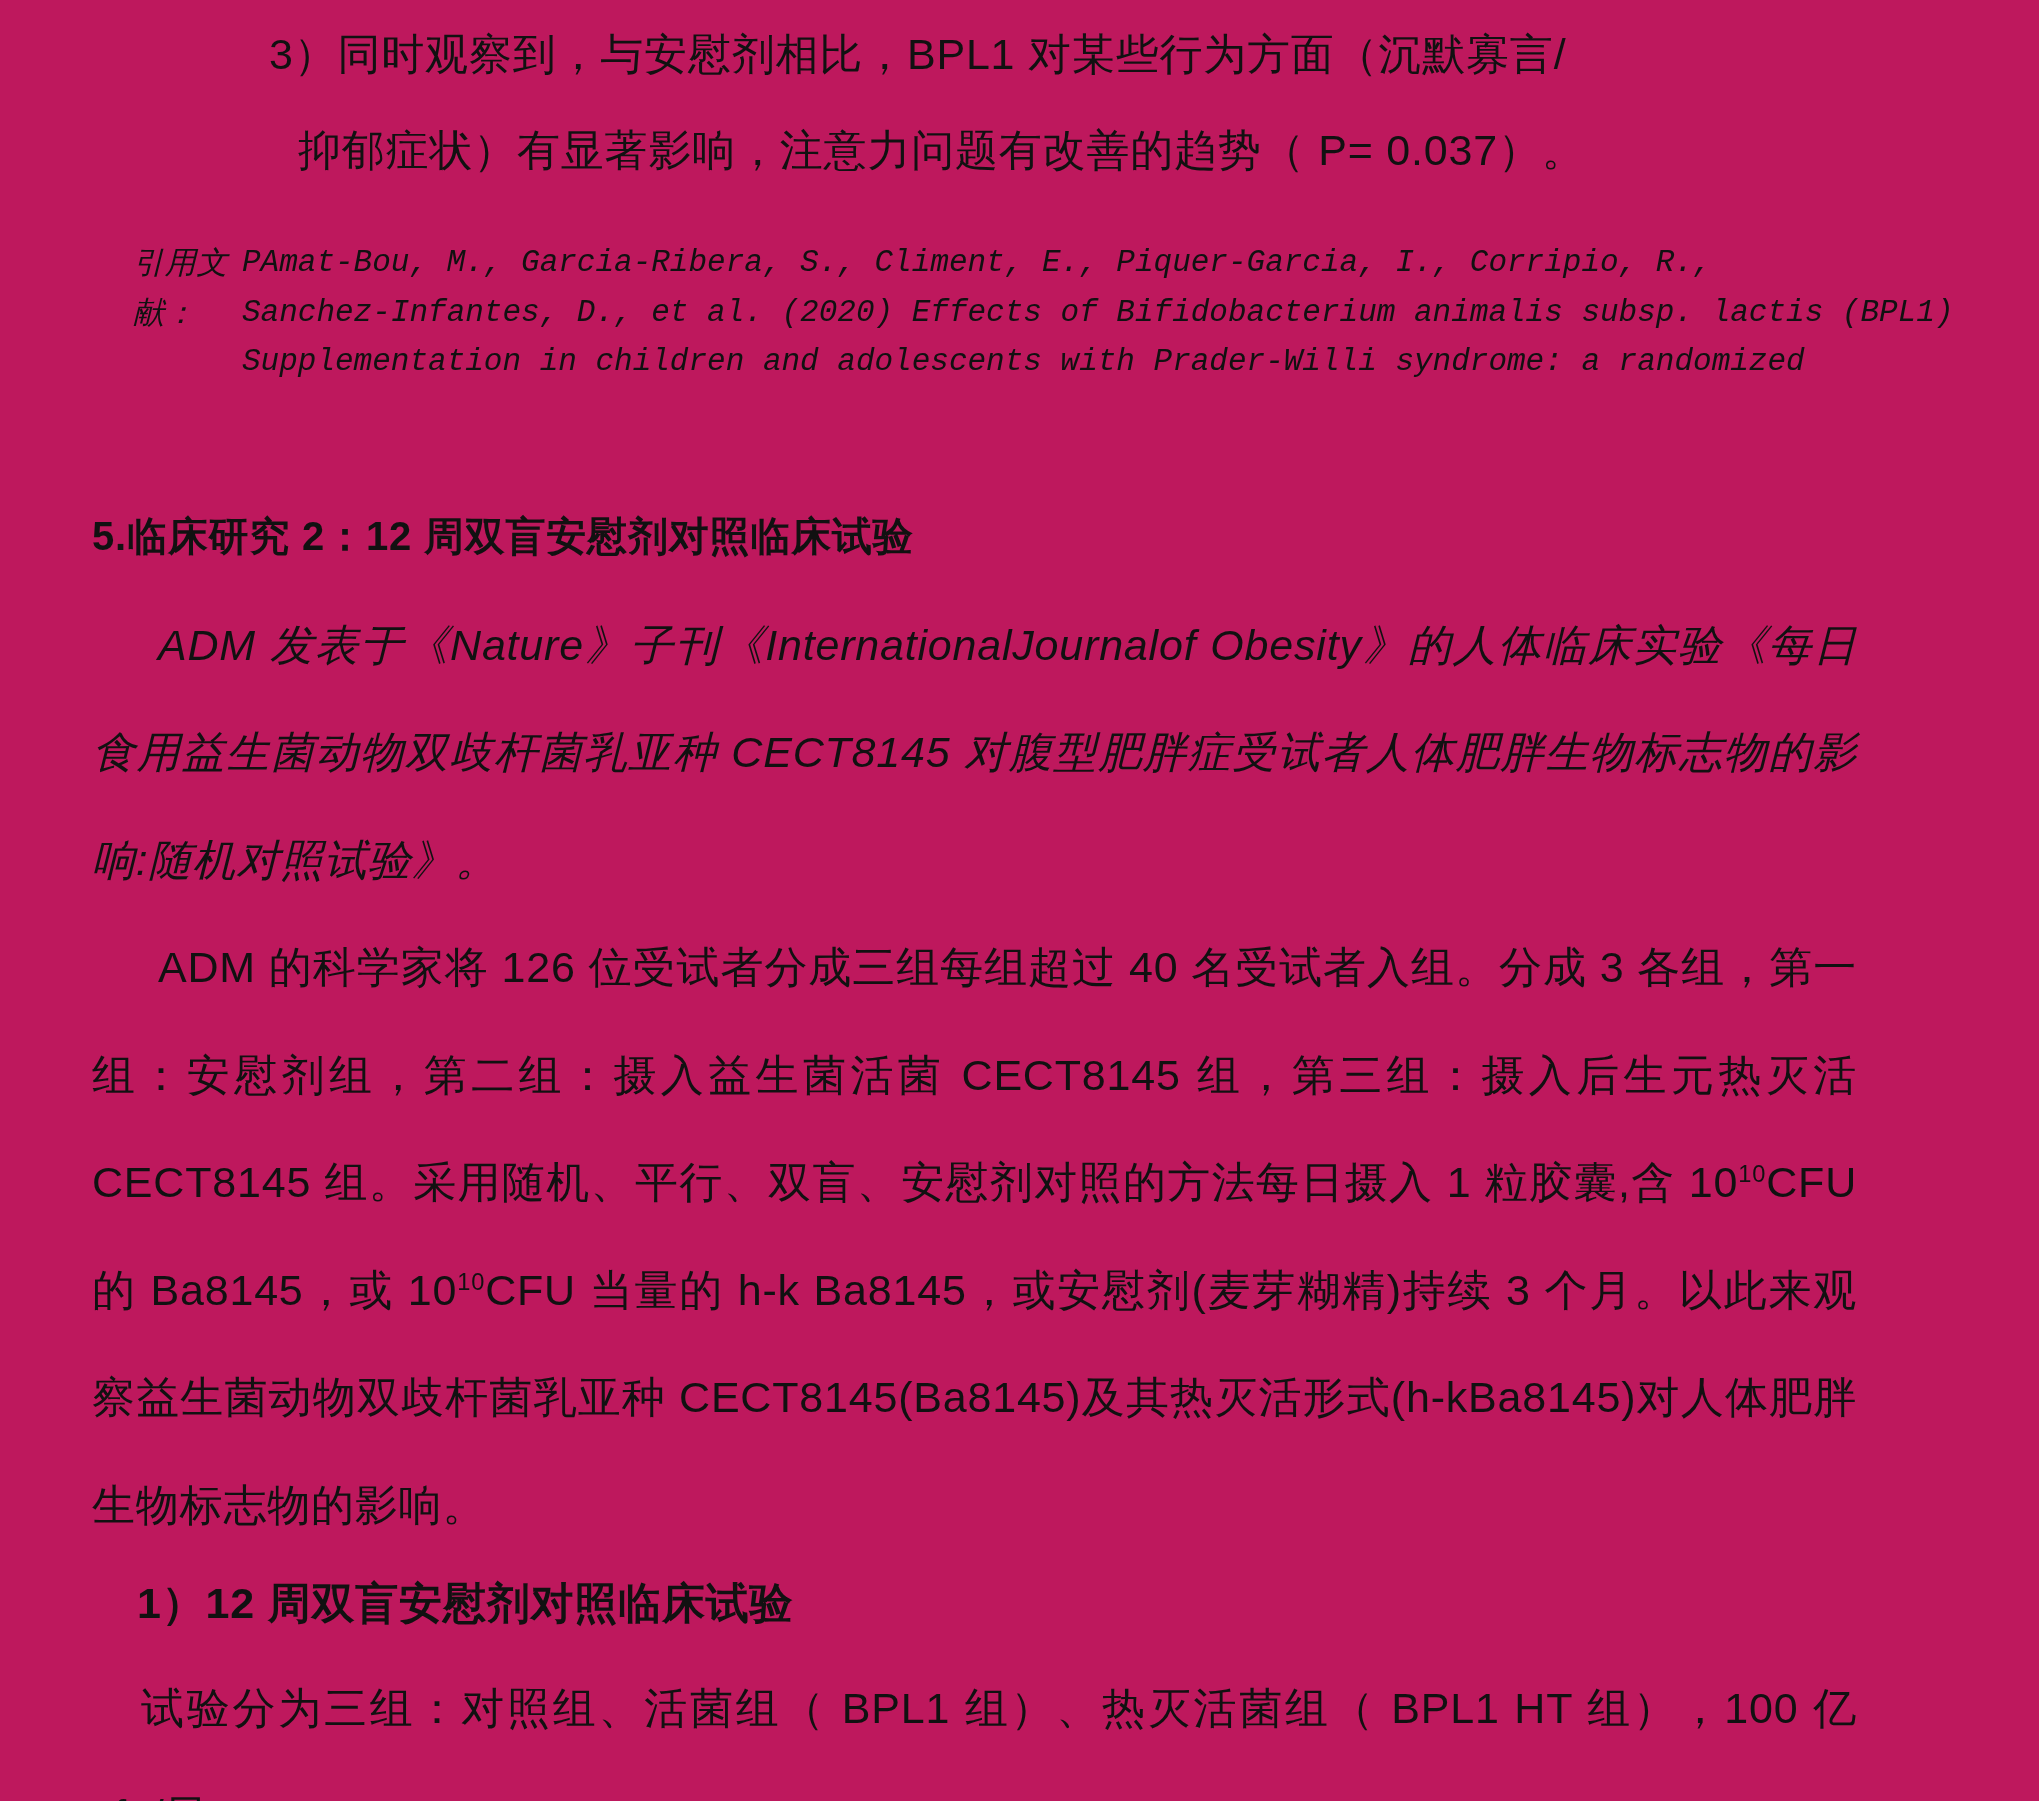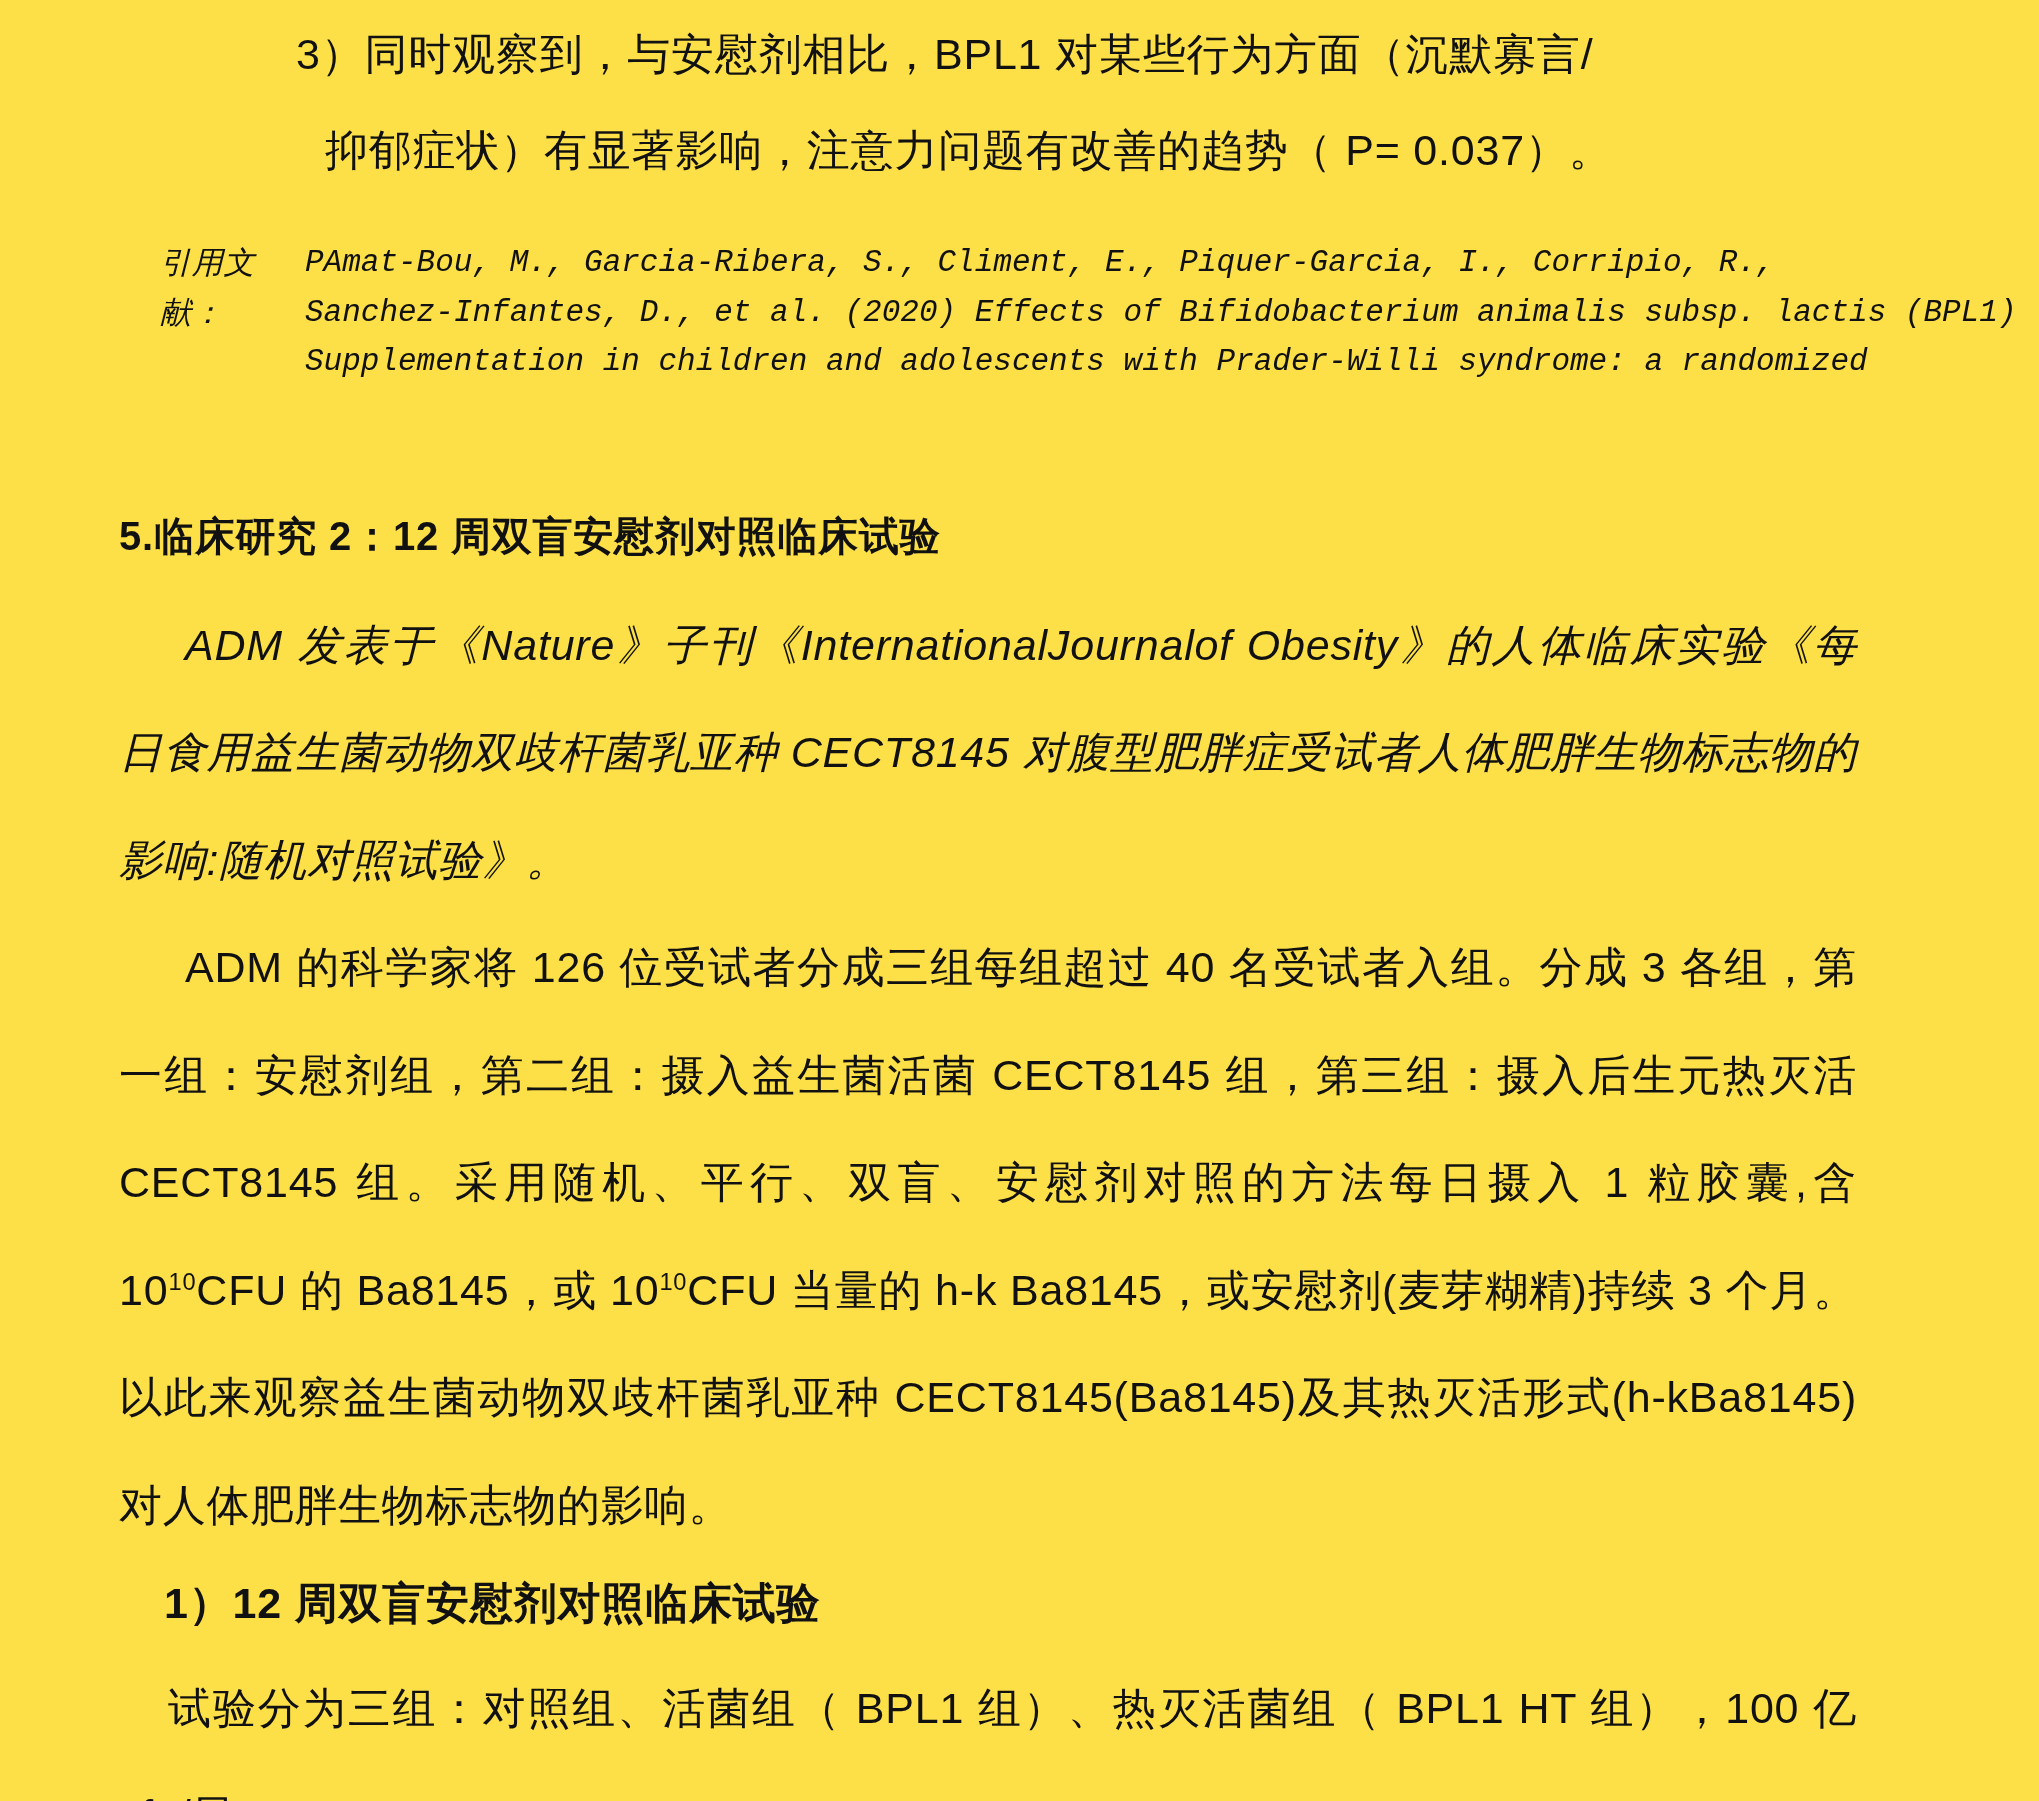--- a/index.html
+++ b/index.html
@@ -7,22 +7,22 @@
     padding: 0;
     background: #ffffff;
     color: #111111;
     font-family: "Liberation Sans", "DejaVu Sans", sans-serif;
   }
   .page {
     position: relative;
     box-sizing: border-box;
     width: 2040px;
     height: 1802px;
-    background: #fde047;
-    padding: 18px 183px 0 119px;
+    background: #be185d;
+    padding: 18px 183px 0 92px;
     overflow: hidden;
   }
 
   
   .finding-line {
     font-size: 43px;
     line-height: 1.7;
     white-space: nowrap;
     letter-spacing: 0.8px;
   }
@@ -30,21 +30,20 @@
   .finding-line-2 { margin-left: 206px; margin-top: 23px; }
 
   
   .citation {
     display: flex;
     align-items: flex-start;
     margin-top: 51px;
     margin-left: 41px;
     font-size: 31px;
     font-style: italic;
-    gap: 36px;
   }
   .citation-label {
     flex: 0 0 109px;
     line-height: 1.6;
     letter-spacing: 0.8px;
   }
   .citation-lines { flex: 1; }
   .citation-line {
     line-height: 1.6;
     white-space: nowrap;

